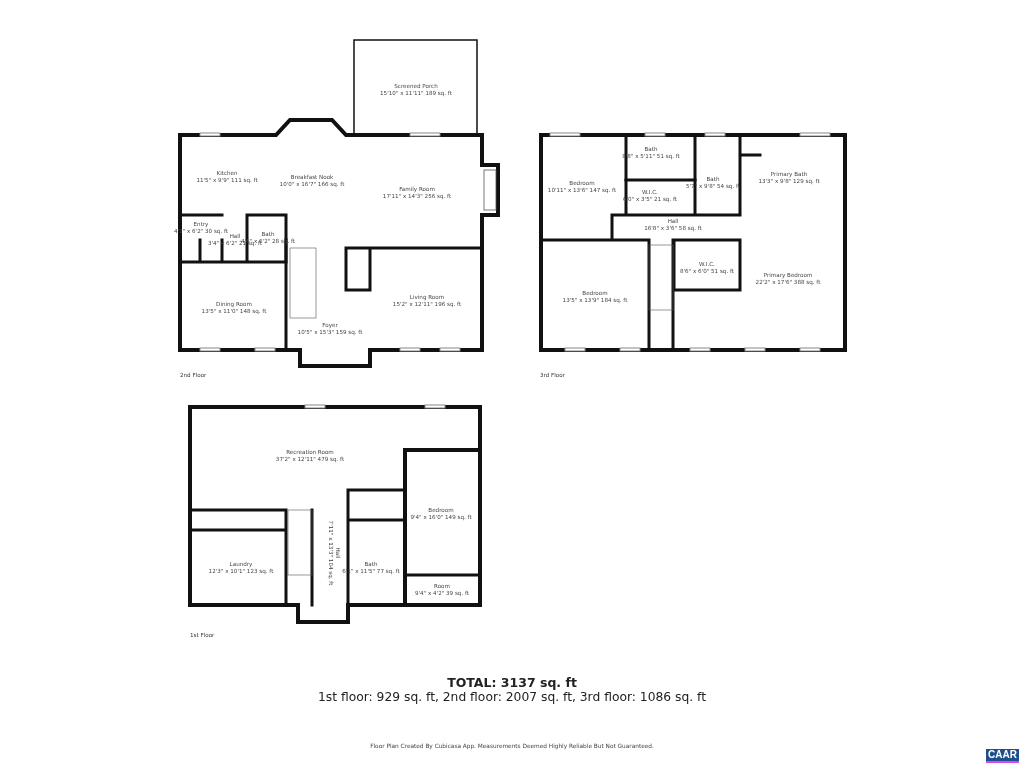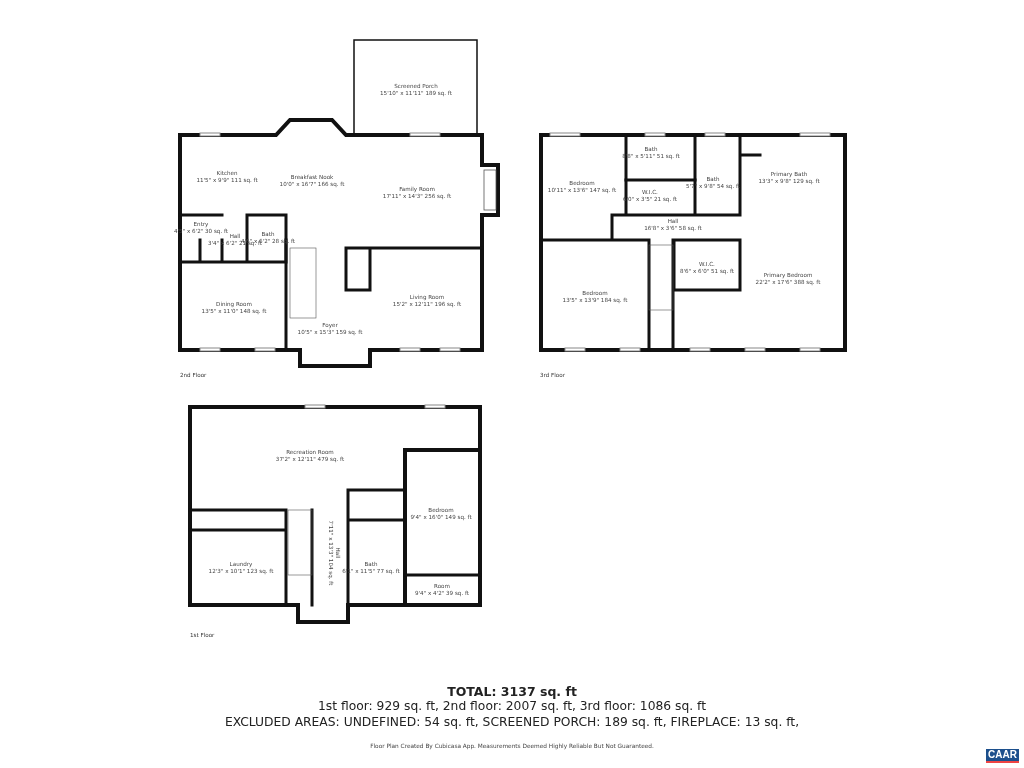--- a/index.html
+++ b/index.html
@@ -1,24 +1,24 @@
 <!DOCTYPE html>
 <html><head>
 <meta charset="utf-8">
 <style>
   html, body { margin:0; padding:0; background:#ffffff; }
   body { width:1024px; height:768px; position:relative; overflow:hidden; font-family:"Liberation Sans", sans-serif; color:#333; }
   svg.plan { position:absolute; left:0; top:0; }
   .room-label { position:absolute; transform:translate(-50%,-50%); text-align:center; font-size:5.6px; line-height:7px; color:#444; white-space:nowrap; font-family:"DejaVu Sans", sans-serif; }
   .floor-label { position:absolute; font-size:5.6px; color:#333; font-family:"DejaVu Sans", sans-serif; }
-  .summary { position:absolute; left:0; width:1024px; top:675px; text-align:center; font-family:"DejaVu Sans", sans-serif; color:#222;margin-top:9px; }
+  .summary { position:absolute; left:0; width:1024px; top:675px; text-align:center; font-family:"DejaVu Sans", sans-serif; color:#222; }
   .summary .total { font-weight:bold; font-size:12.5px; line-height:15px; }
   .summary .line { font-size:12.3px; line-height:15.5px; }
   .disclaimer { position:absolute; left:0; width:1024px; top:743px; text-align:center; font-size:5.8px; color:#444; font-family:"DejaVu Sans", sans-serif; }
-  .logo { position:absolute; left:986px; top:749px; width:33px; height:14px; background:#1c4f8c; color:#fff; font-weight:bold; font-size:10px; line-height:12px; text-align:center; font-family:"Liberation Sans", sans-serif; border-bottom:2px solid #ef4444; box-sizing:border-box; }
+  .logo { position:absolute; left:986px; top:749px; width:33px; height:14px; background:#1c4f8c; color:#fff; font-weight:bold; font-size:10px; line-height:12px; text-align:center; font-family:"Liberation Sans", sans-serif; border-bottom:2px solid #d946ef; box-sizing:border-box; }
 </style>
 </head>
 <body>
 
 <svg class="plan" width="1024" height="768" viewBox="0 0 1024 768">
   <g fill="none" stroke="#111" stroke-width="4" stroke-linecap="square">
 
     <path d="M180 135 L276 135 L290 120 L332 120 L346 135 L482 135 L482 165 L498 165 L498 215 L482 215 L482 350 L370 350 L370 366 L300 366 L300 350 L180 350 Z"></path>
 
     <path d="M354 135 L354 40 L477 40 L477 135" stroke-width="1.5"></path>
@@ -166,16 +166,15 @@
   </div>
 <div class="room-label" style="left:442px;top:590px;">
     <div>Room</div>
     <div>9'4" x 4'2" 39 sq. ft</div>
   </div>
 <div class="floor-label" style="left:190px;top:632px;">1st Floor</div>
 
 <div class="summary">
   <div class="total">TOTAL: 3137 sq. ft</div>
   <div class="line">1st floor: 929 sq. ft, 2nd floor: 2007 sq. ft, 3rd floor: 1086 sq. ft</div>
-  <div class="line">EXCLUDED AREAS: UNDEFINED: 54 sq. ft, SCREENED PORCH: 189 sq. ft, FIREPLACE: 13 sq. ft,</div>
 </div>
 <div class="disclaimer">Floor Plan Created By Cubicasa App. Measurements Deemed Highly Reliable But Not Guaranteed.</div>
 <div class="logo">CAAR</div>
 
 </body></html>

